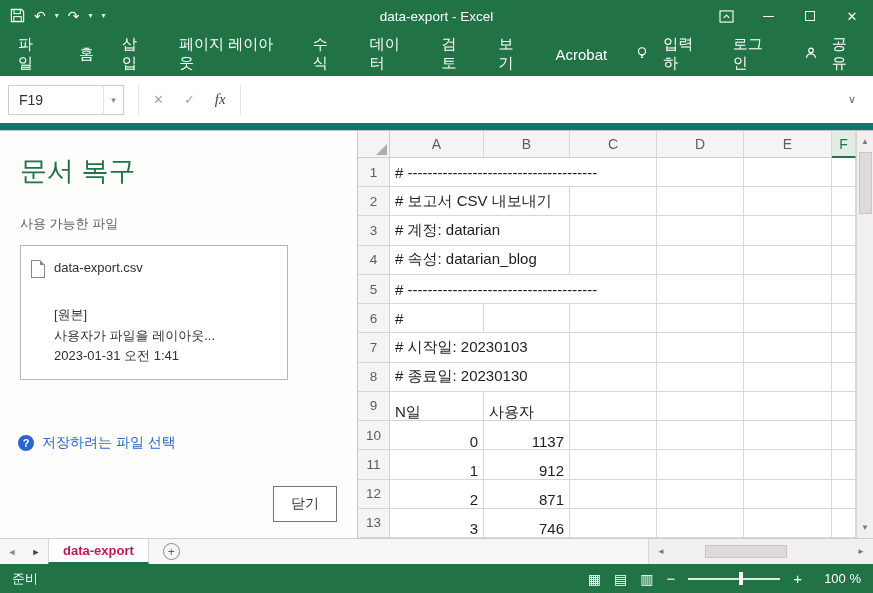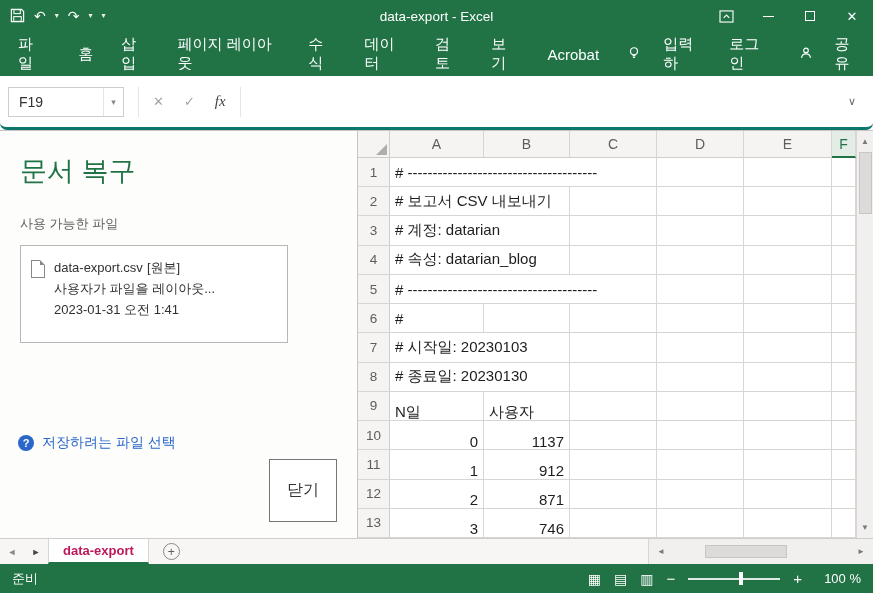--- a/index.html
+++ b/index.html
@@ -19,25 +19,25 @@
   .min-glyph { width:11px; height:1px; background:#fff; display:block; }
   .max-glyph { width:10px; height:10px; border:1px solid #fff; display:block; }
   .close-glyph { font-size:13px; }
 
   
   .ribbon { height:44px; background:#217346; display:flex; align-items:center;
     color:#fff; font-size:15px; flex:0 0 auto; }
   .rtab { padding:0 14px; height:44px; display:flex; align-items:center; cursor:default; }
   .rtab.file { padding:0 18px; }
   .ribbon-right { margin-left:auto; display:flex; align-items:center; }
-  .rtab.iconic { gap:22px; }
-
-  
-  .formulabar { height:54px; background:#fff; border-bottom:3px solid #0f766e;
-    display:flex; align-items:center; padding:0 8px; flex:0 0 auto;border-radius:7px; }
+  .rtab.iconic { gap:14px; }
+
+  
+  .formulabar { height:54px; background:#fff; border-bottom:7px solid #0f766e;
+    display:flex; align-items:center; padding:0 8px; flex:0 0 auto; }
   .namebox { width:116px; height:30px; border:1px solid #cfcdcb; display:flex;
     align-items:center; padding-left:10px; font-size:14px; color:#333; background:#fff; }
   .nb-arrow { margin-left:auto; width:20px; align-self:stretch; display:flex;
     align-items:center; justify-content:center; border-left:1px solid #e6e4e2;
     color:#8a8886; font-size:9px; }
   .fb-btns { display:flex; align-items:center; gap:20px; margin:0 14px;
     padding:0 14px; height:30px; border-left:1px solid #e6e4e2; border-right:1px solid #e6e4e2; }
   .fb-x, .fb-chk { color:#a6a4a2; font-size:13px; }
   .fb-fx { font-family:"Liberation Serif", serif; font-style:italic; font-size:15px; color:#444; }
   .fb-input { flex:1; height:30px; background:#fff; }
@@ -52,27 +52,27 @@
   .rec-title { font-size:27px; color:#217346; font-weight:400; margin-top:4px; }
   .rec-desc { margin-top:12px; font-size:14px; color:#3b3a39; line-height:1.5; width:250px; }
   .rec-label { margin-top:26px; font-size:13px; color:#605e5c; }
   .rec-card { margin-top:12px; border:1px solid #b9b7b5; background:#fff;
     padding:12px 10px; display:flex; gap:9px; min-height:98px; width:268px; }
   .file-icon { width:14px; height:18px; border:1px solid #8a8886; position:relative;
     background:#fff; flex:0 0 auto; margin-top:2px; }
   .file-icon::after { content:""; position:absolute; top:-1px; right:-1px;
     border-style:solid; border-width:0 5px 5px 0; border-color:#fdfdfc #fdfdfc #8a8886 #8a8886; }
   .rec-lines { font-size:13px; color:#323130; line-height:1.6; }
-  .rec-name-row { display:flex; gap:4px; }
+  .rec-name-row { display:flex; gap:26px;flex-direction:column; }
   .rec-select { position:absolute; left:18px; bottom:86px; display:flex;
     align-items:center; gap:8px; color:#2b66c9; font-size:14px; cursor:default; }
   .q-icon { width:16px; height:16px; border-radius:50%; background:#2b66c9; color:#fff;
     font-size:11px; font-weight:700; display:flex; align-items:center; justify-content:center; }
-  .close-btn { position:absolute; right:20px; bottom:16px; padding:20px 17px;
-    border:1px solid #767674; background:#fff; font-size:16px; color:#323130; cursor:default; }
+  .close-btn { position:absolute; right:20px; bottom:16px; padding:8px 17px;
+    border:1px solid #767674; background:#fff; font-size:14px; color:#323130; cursor:default; }
 
   
   .gridwrap { flex:1; display:flex; min-width:0; }
   .sheet { flex:1; display:flex; flex-direction:column; min-width:0; background:#fff; }
   .colheads { height:27px; display:flex; flex:0 0 auto; background:#f5f4f2; }
   .corner { width:32px; flex:0 0 auto; border-right:1px solid #cfcdcb;
     border-bottom:1px solid #cfcdcb; position:relative; background:#f5f4f2; }
   .corner::after { content:""; position:absolute; right:2px; bottom:2px; width:0; height:0;
     border-left:11px solid transparent; border-bottom:11px solid #b0aeab; }
   .colhead { border-right:1px solid #d8d6d4; border-bottom:1px solid #cfcdcb;

